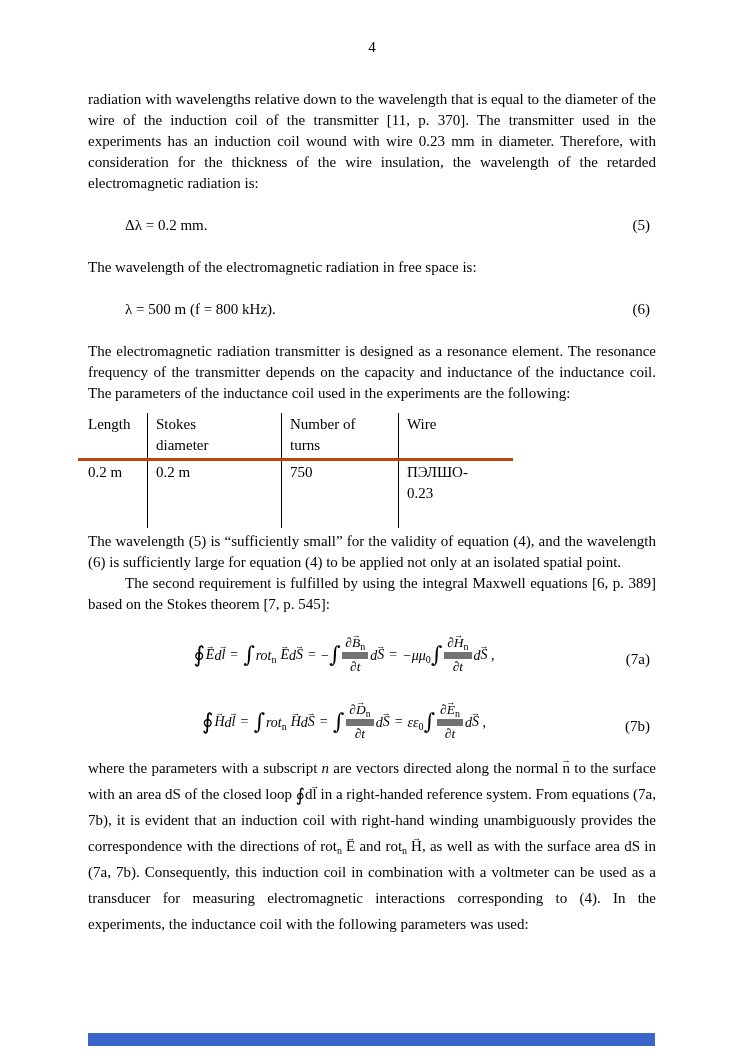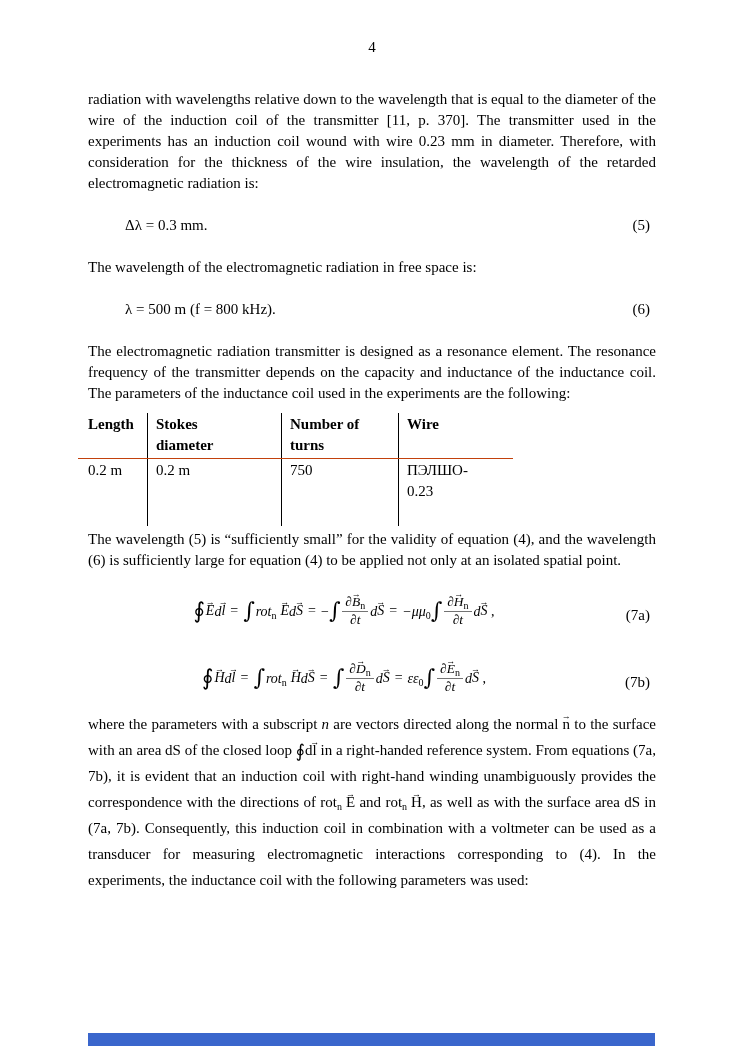--- a/index.html
+++ b/index.html
@@ -25,58 +25,58 @@
   .eqrow .eqlabel { margin-left:auto; text-align:right; padding-right:6px; min-width:44px; }
   .eqrow.math { margin-top:15px; min-height:52px; }
   .eqrow.math .eqbody { flex:1; text-align:center; font-size:14px; padding-right:0; }
   .eqrow.math .eqlabel { min-width:50px;margin-top:6px; }
 
   
   .op  { font-family:"DejaVu Serif","DejaVu Sans",serif; font-style:normal; font-size:22px; vertical-align:-3px; line-height:0; margin-right:1px; }
   .op-sm { font-family:"DejaVu Serif","DejaVu Sans",serif; font-style:normal; font-size:18px; vertical-align:-2px; line-height:0; }
   .rel { margin:0 5px; }
   .frac { display:inline-block; vertical-align:middle; text-align:center; line-height:14px; font-size:13.5px; margin:0 2px 3px 1px; }
-  .frac .num { display:block; border-bottom:1px solid #737373; padding:0 3px 2px 3px; }
+  .frac .num { display:block; border-bottom:7px solid #737373; padding:0 3px 2px 3px; }
   .frac .den { display:block; padding-top:1px; }
   sub.s { font-size:10px; vertical-align:-3px; line-height:0; }
   .vec { position:relative; display:inline-block; }
   .vec::after { content:"→"; position:absolute; top:-8px; left:50%; transform:translateX(-50%); font-size:9px; font-style:normal; }
   .rm { font-style:normal; }
   .gap { display:inline-block; width:4px; }
   .rich { line-height:26px; }
 
   
   table.params { border-collapse:collapse; margin:9px 0 0 -10px; table-layout:fixed; }
   table.params th, table.params td {
     font-weight:normal; text-align:left; vertical-align:top;
     padding:1px 6px 2px 8px; white-space:pre-line;
   }
   table.params th:first-child, table.params td:first-child { padding-left:10px; }
   table.params .c1 { width:53px; }
   table.params .c2 { width:119px; }
   table.params .c3 { width:102px; }
   table.params .c4 { width:100px; }
   table.params th:not(:last-child), table.params td:not(:last-child) { border-right:1px solid #000; }
-  table.params thead th { border-bottom:1px solid #c2410c;font-weight:bold; }
+  table.params thead th { border-bottom:3px solid #c2410c; }
   table.params tbody td { padding-bottom:24px; }
 
   .bottom-bar { position:absolute; left:88px; width:567px; height:13px; bottom:6px; }
 </style>
 </head>
 <body>
 
 <div class="page">
   <div class="page-number">4</div>
 
   <div class="content">
 
     <p class="para">radiation with wavelengths relative down to the wavelength that is equal to the diameter of the wire of the induction coil of the transmitter [11, p. 370]. The transmitter used in the experiments has an induction coil wound with wire 0.23 mm in diameter. Therefore, with consideration for the thickness of the wire insulation, the wavelength of the retarded electromagnetic radiation is:</p>
 
     <div class="eqrow simple">
-      <span class="eqbody">Δλ = 0.3 mm.</span>
+      <span class="eqbody">Δλ = 0.2 mm.</span>
       <span class="eqlabel">(5)</span>
     </div>
 
     <p class="para">The wavelength of the electromagnetic radiation in free space is:</p>
 
     <div class="eqrow simple">
       <span class="eqbody">λ = 500 m (f = 800 kHz).</span>
       <span class="eqlabel">(6)</span>
     </div>
 
@@ -98,20 +98,21 @@
           <td>0.2 m</td>
           <td>0.2 m</td>
           <td>750</td>
           <td>ПЭЛШО-
 0.23</td>
         </tr>
       </tbody>
     </table>
 
     <p class="para" style="margin-top:3px;">The wavelength (5) is “sufficiently small” for the validity of equation (4), and the wavelength (6) is sufficiently large for equation (4) to be applied not only at an isolated spatial point.</p>
+    <p class="para indent">The second requirement is fulfilled by using the integral Maxwell equations [6, p. 389] based on the Stokes theorem [7, p. 545]:</p>
 
     <div class="eqrow math">
       <span class="eqbody"><span class="op">∮</span><i class="vec">E</i><i>d</i><i class="vec">l</i><span class="rel">=</span><span class="op">∫</span><i>rot</i><sub class="s">n</sub><span class="gap"></span><i class="vec">E</i><i>d</i><i class="vec">S</i><span class="rel">=</span><span>−</span><span class="op">∫</span><span class="frac"><span class="num"><i>∂</i><i class="vec">B</i><sub class="s">n</sub></span><span class="den"><i>∂t</i></span></span><i>d</i><i class="vec">S</i><span class="rel">=</span><i>−μμ</i><sub class="s">0</sub><span class="op">∫</span><span class="frac"><span class="num"><i>∂</i><i class="vec">H</i><sub class="s">n</sub></span><span class="den"><i>∂t</i></span></span><i>d</i><i class="vec">S</i><span> ,</span></span>
       <span class="eqlabel">(7a)</span>
     </div>
 
     <div class="eqrow math">
       <span class="eqbody"><span class="op">∮</span><i class="vec">H</i><i>d</i><i class="vec">l</i><span class="rel">=</span><span class="op">∫</span><i>rot</i><sub class="s">n</sub><span class="gap"></span><i class="vec">H</i><i>d</i><i class="vec">S</i><span class="rel">=</span><span></span><span class="op">∫</span><span class="frac"><span class="num"><i>∂</i><i class="vec">D</i><sub class="s">n</sub></span><span class="den"><i>∂t</i></span></span><i>d</i><i class="vec">S</i><span class="rel">=</span><i>εε</i><sub class="s">0</sub><span class="op">∫</span><span class="frac"><span class="num"><i>∂</i><i class="vec">E</i><sub class="s">n</sub></span><span class="den"><i>∂t</i></span></span><i>d</i><i class="vec">S</i><span> ,</span></span>
       <span class="eqlabel">(7b)</span>
     </div>

